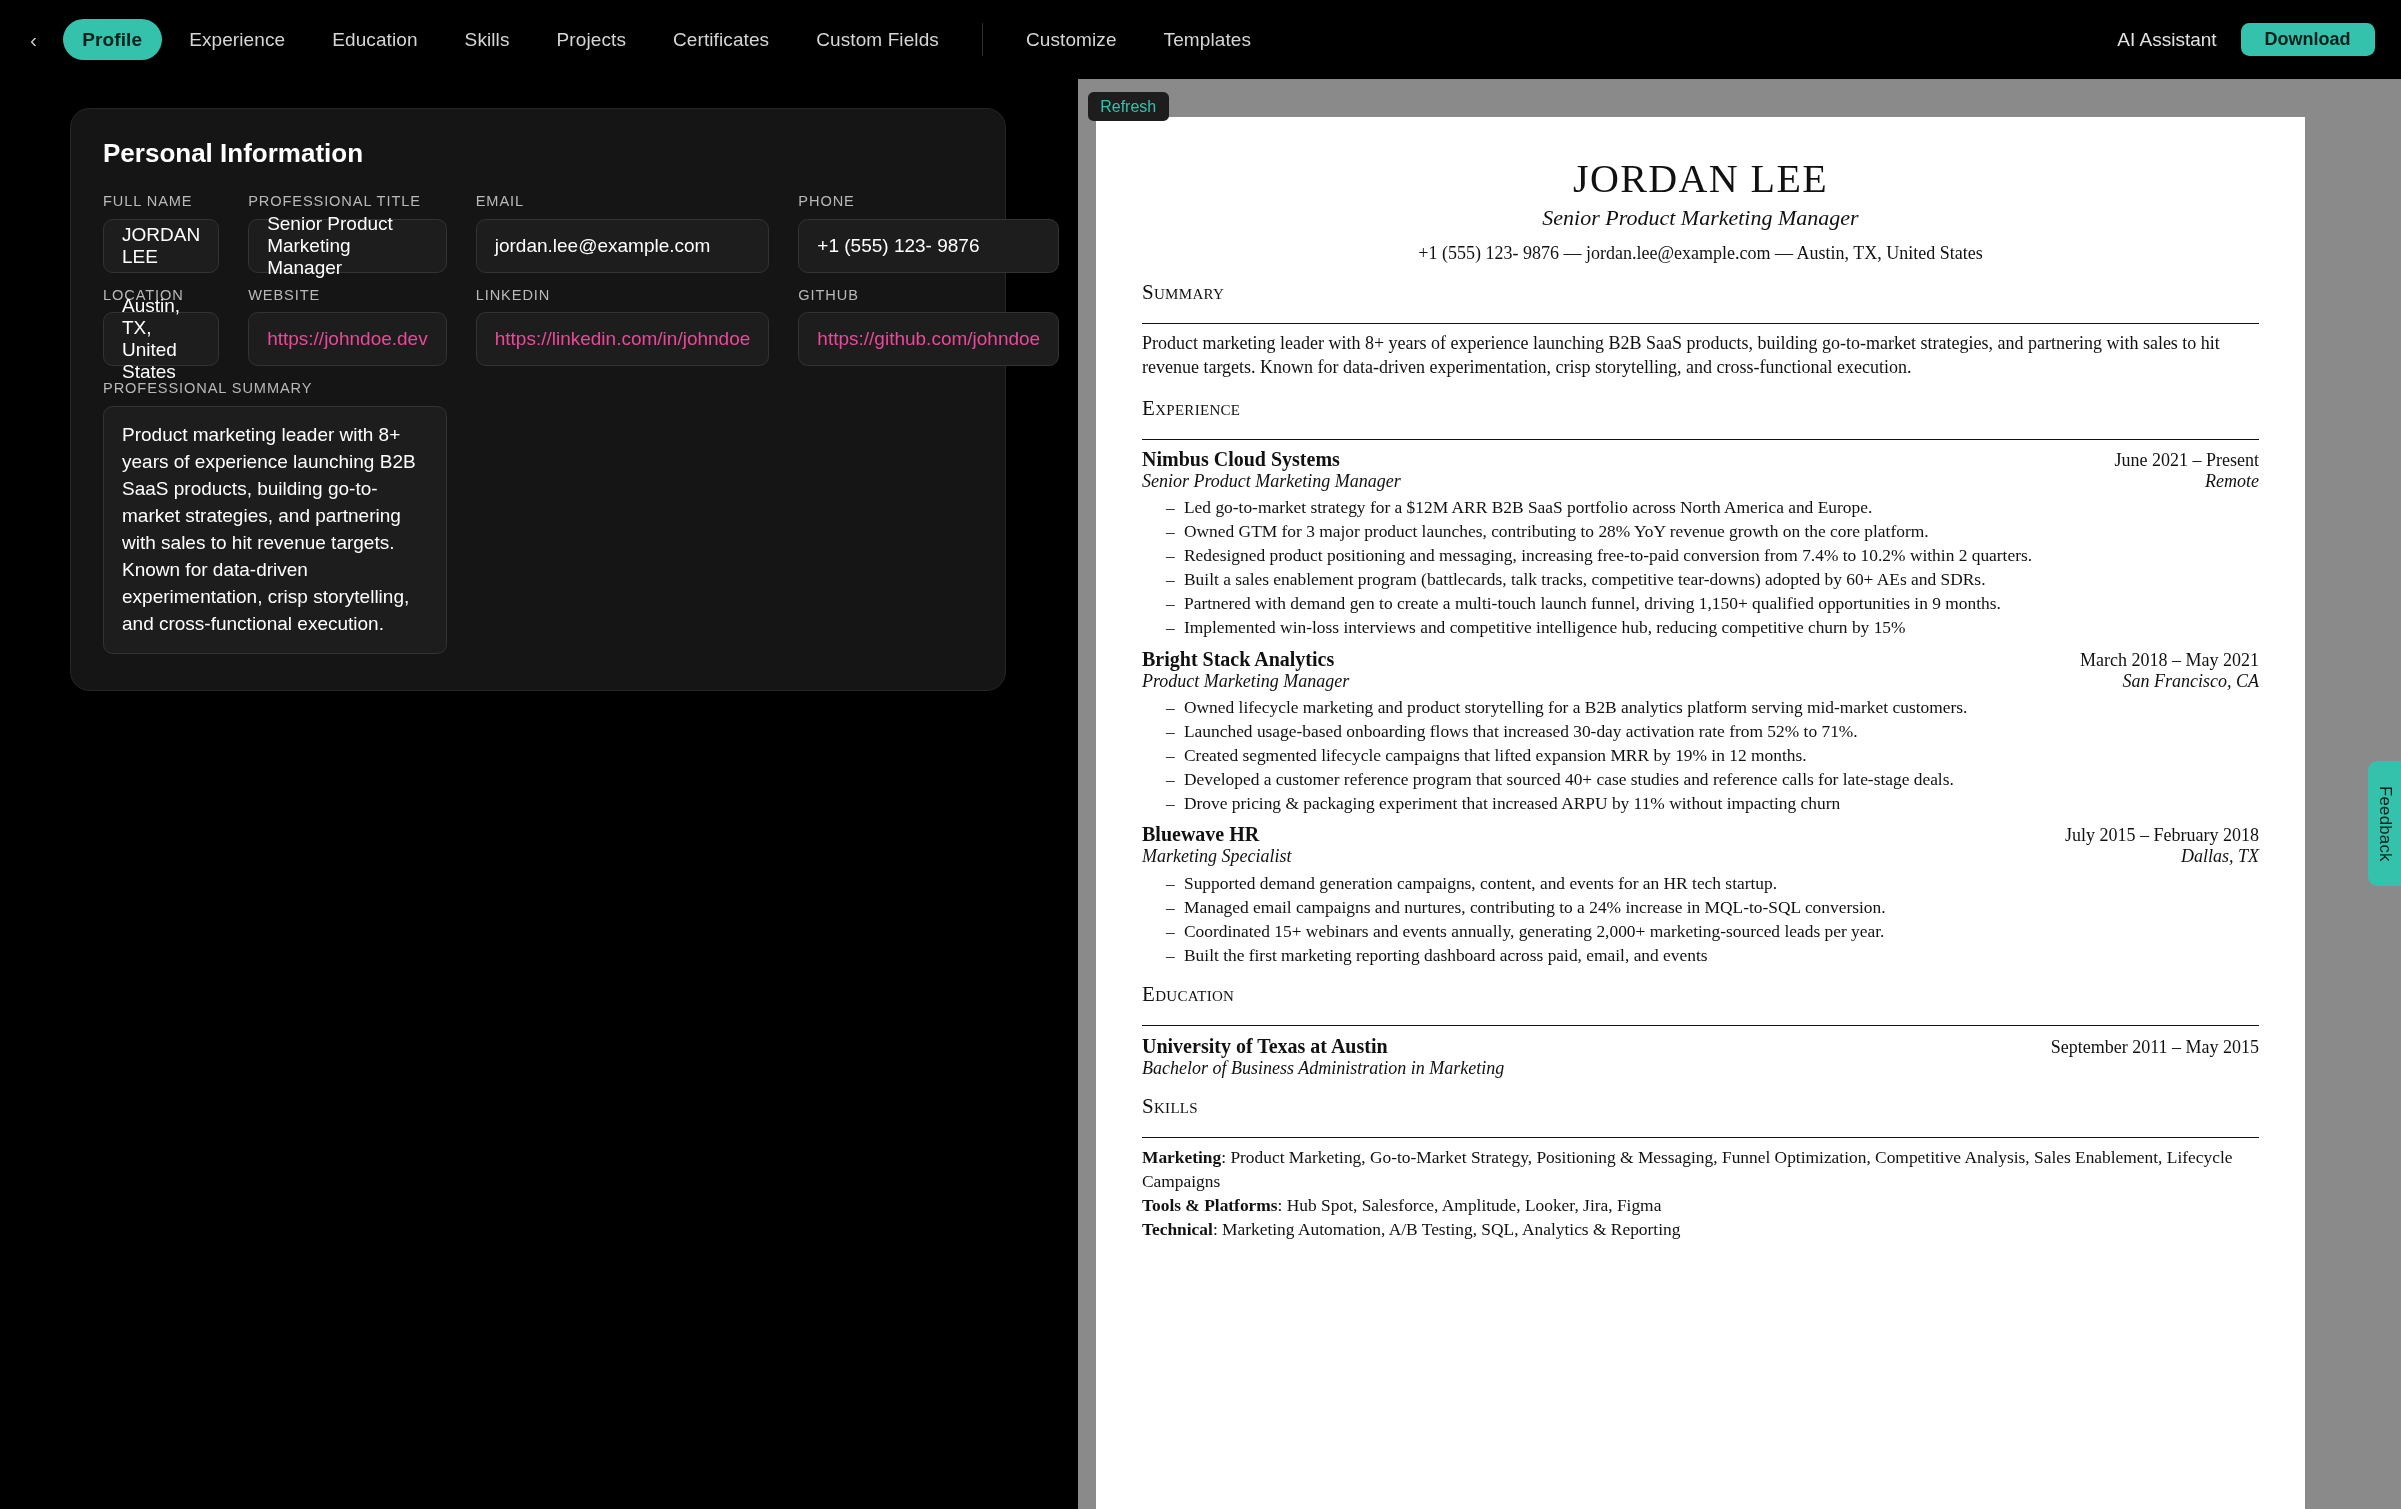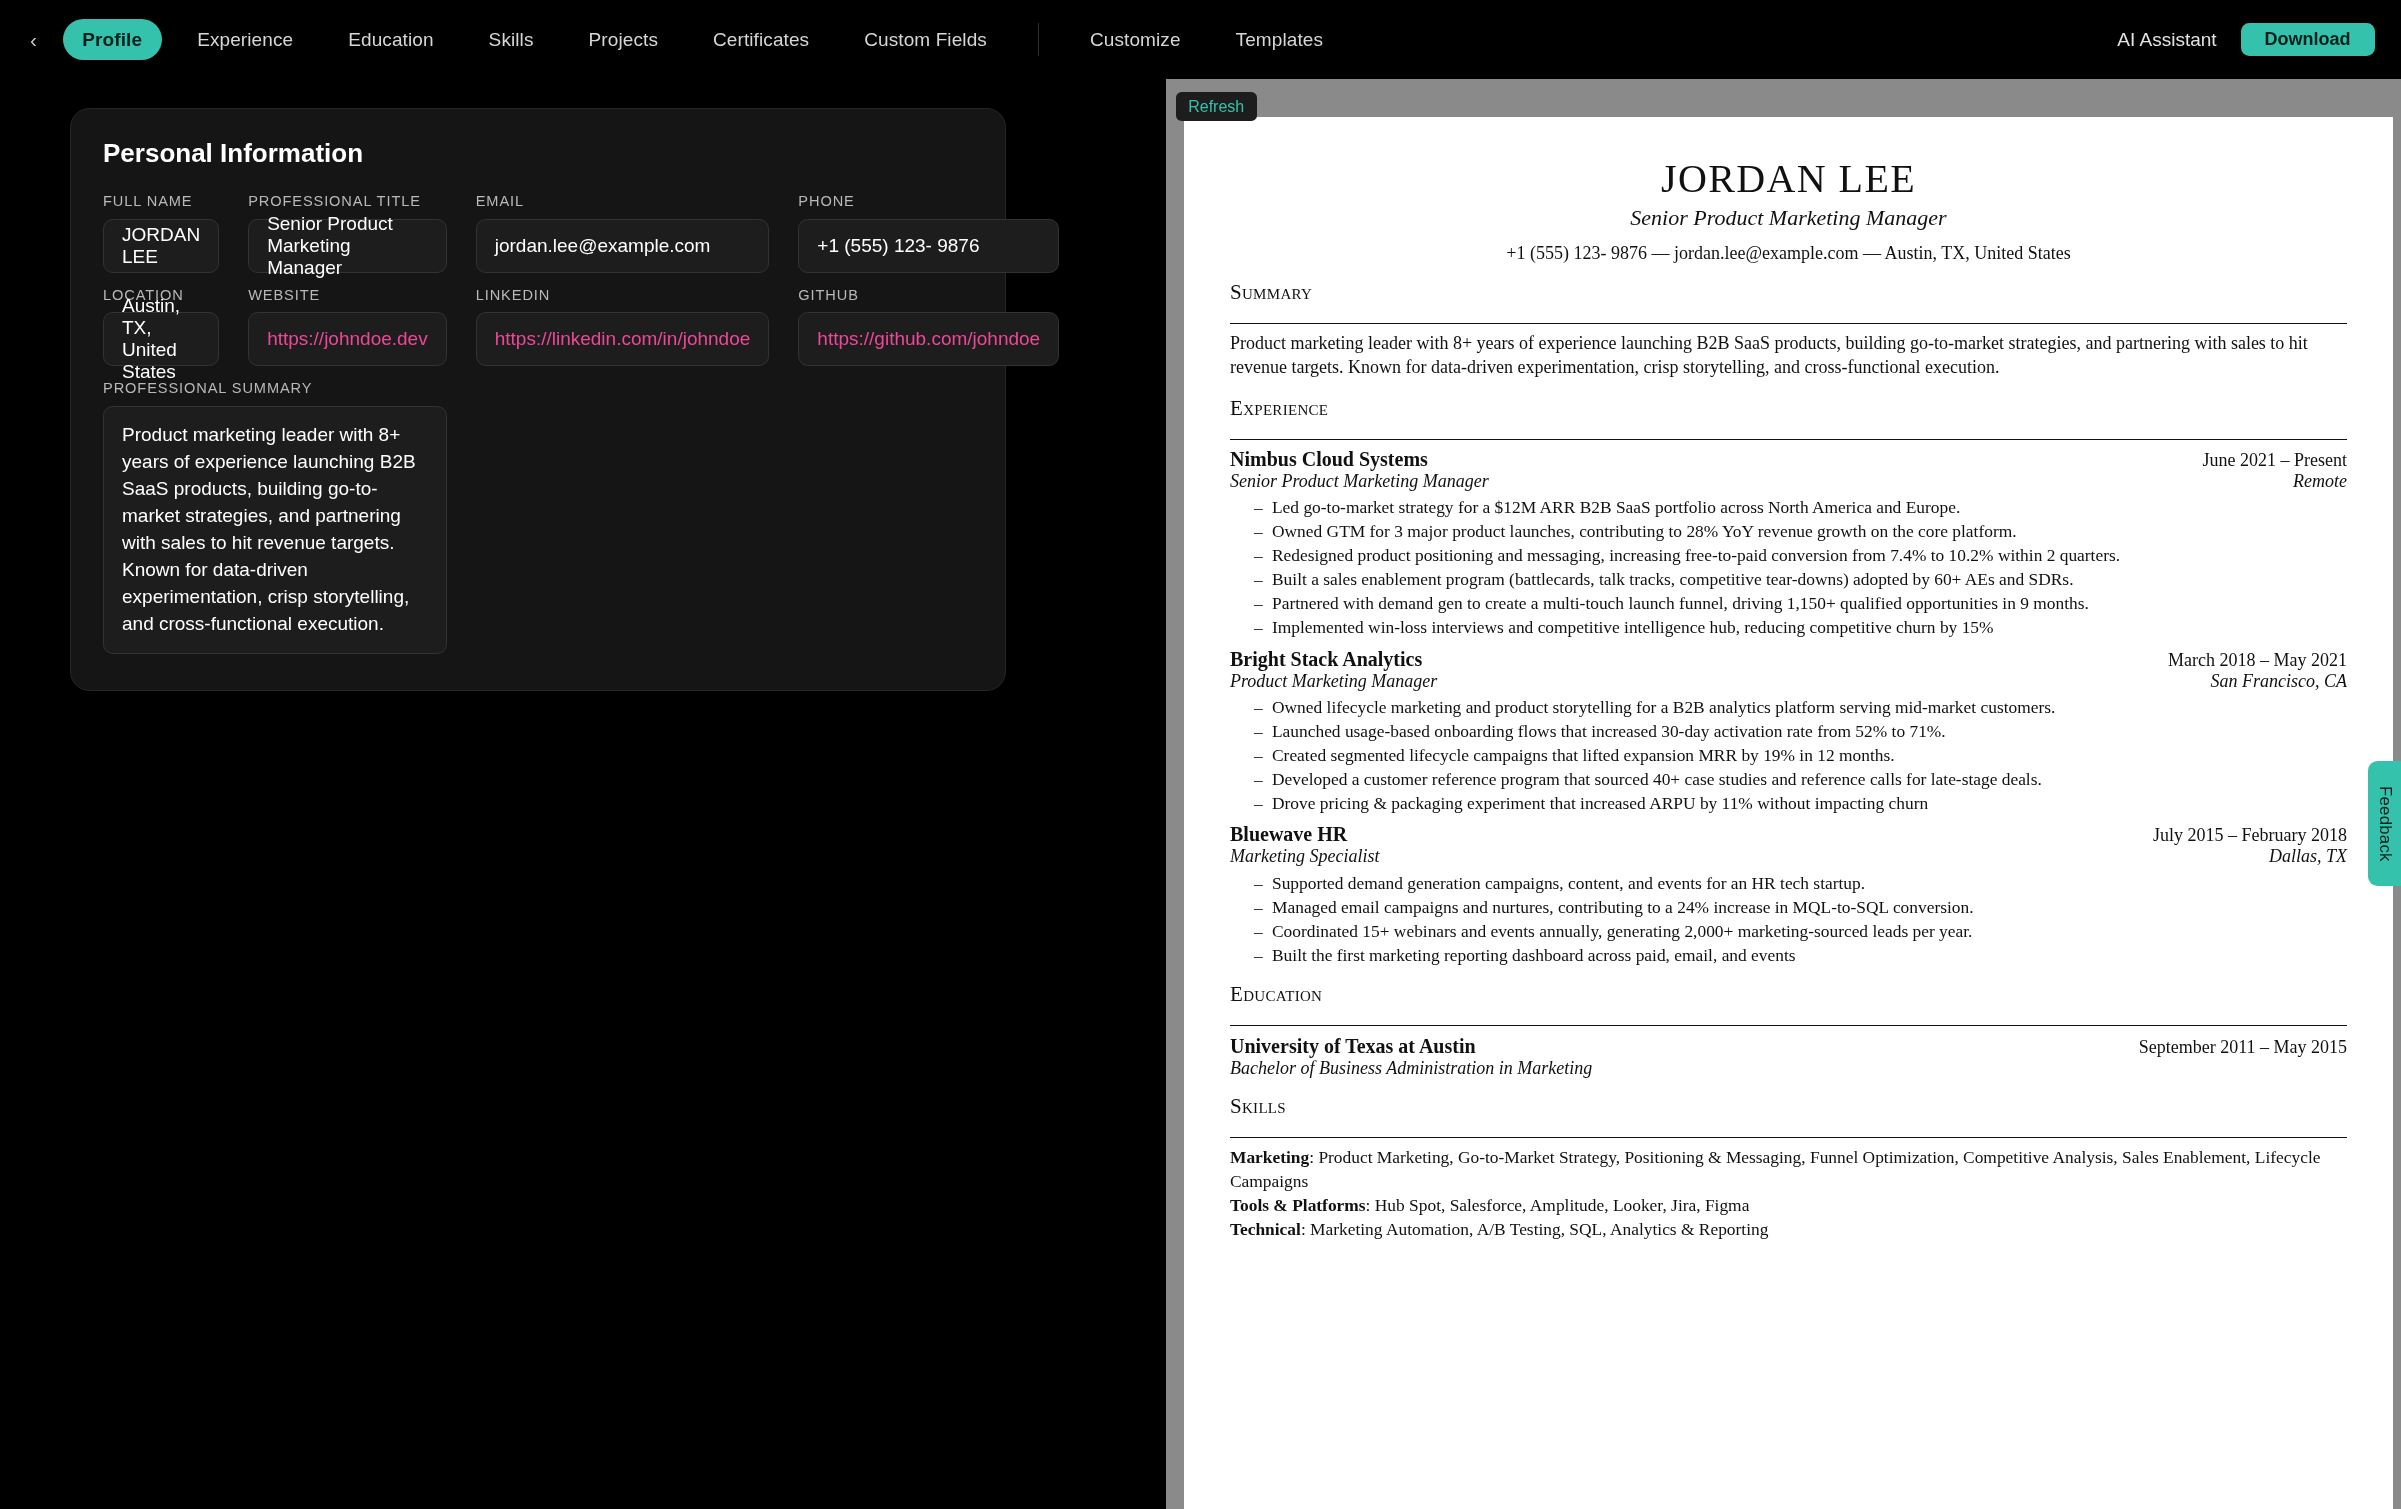--- a/index.html
+++ b/index.html
@@ -13,39 +13,39 @@
 
   
   .topbar {
     height: 79px; background:#000; display:flex; align-items:center;
     padding: 0 26.4px 0 19.5px; position:relative; flex:0 0 79px;
   }
   .back-btn {
     width:28px; height:28px; display:flex; align-items:center; justify-content:center;
     color:#c9c9c9; font-size:21px; line-height:1; margin-right:15.3px; cursor:pointer;
   }
-  .nav { display:flex; align-items:center; gap:16px; }
+  .nav { display:flex; align-items:center; gap:8px; }
   .nav-item {
     padding: 9.7px 19.5px; font-size:19px; color:#d6d6d6; border-radius:695px;
     cursor:pointer; white-space:nowrap; letter-spacing:0.1px;
   }
   .nav-item.active { background:#35c2ac; color:#04201c; font-weight:700; }
   .nav-sep { width:1.4px; height:33px; background:#2e2e2e; margin:0 15.3px; }
   .topbar-right { margin-left:auto; display:flex; align-items:center; gap:24px; }
   .ai-assistant { font-size:19px; color:#e2e2e2; cursor:pointer; }
   .download-btn {
     background:#35c2ac; color:#04201c; font-weight:700; font-size:18px;
     padding:6px 24px; border-radius:8.3px; cursor:pointer;
   }
 
   
   .body { display:flex; flex:1 1 auto; min-height:0; }
 
   
-  .left { width:1166px; background:#000; padding:29px 0 0 70px; position:relative; }
+  .left { width:1078px; background:#000; padding:29px 0 0 70px; position:relative; }
   .card {
     width:936px; background:#151515; border:1.4px solid #262626; border-radius:19.5px;
     padding:29px 32px 36px 32px;
   }
   .card-title { color:#fff; font-size:26px; font-weight:700; margin-bottom:24px; }
   .grid { display:grid; grid-template-columns: 1fr 1fr 1fr 1fr; gap: 14px 29px; }
   .field { display:flex; flex-direction:column; }
   .field.full { grid-column: 1 / span 2; }
   .label {
     font-size:14.6px; letter-spacing:0.9px; color:#b9b9b9; text-transform:uppercase;

